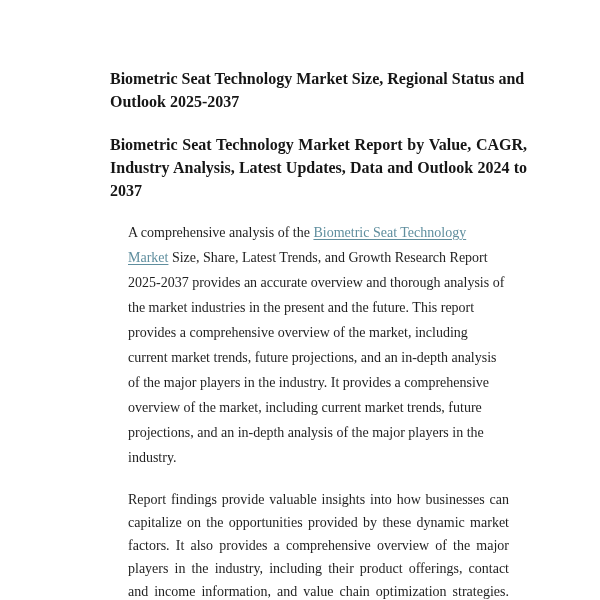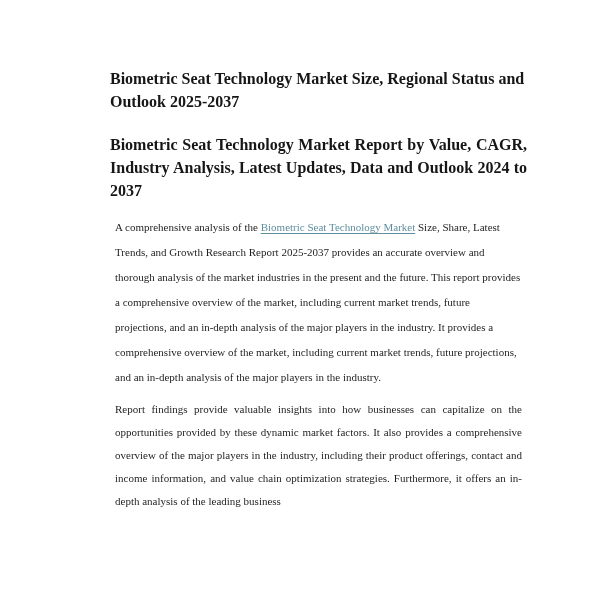--- a/index.html
+++ b/index.html
@@ -30,23 +30,23 @@
   }
   h1 {
     margin-bottom: 20px;
     text-align: left;
   }
   h2 {
     margin-bottom: 13px;
     text-align: justify;
   }
   p.body-para {
-    font-size: 11px;
+    font-size: 14px;
     color: #1f1f1f;
-    margin: 5px;
+    margin: 18px;
   }
   p.p1 {
     line-height: 25px;
     margin-bottom: 8px;
     text-align: left;
   }
   p.p2 {
     line-height: 23px;
     text-align: justify;
   }

